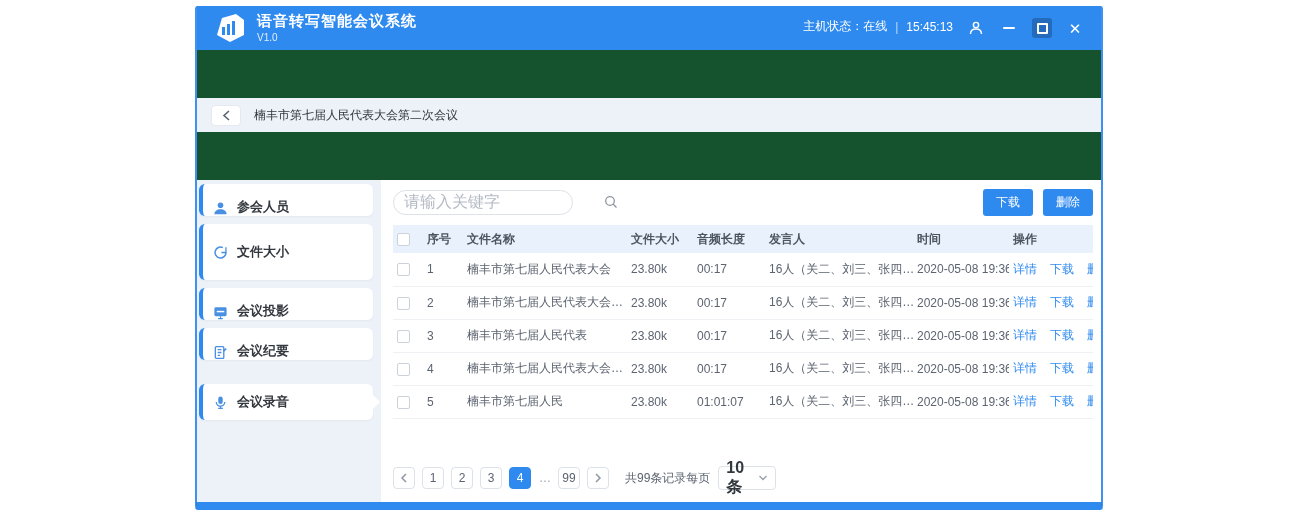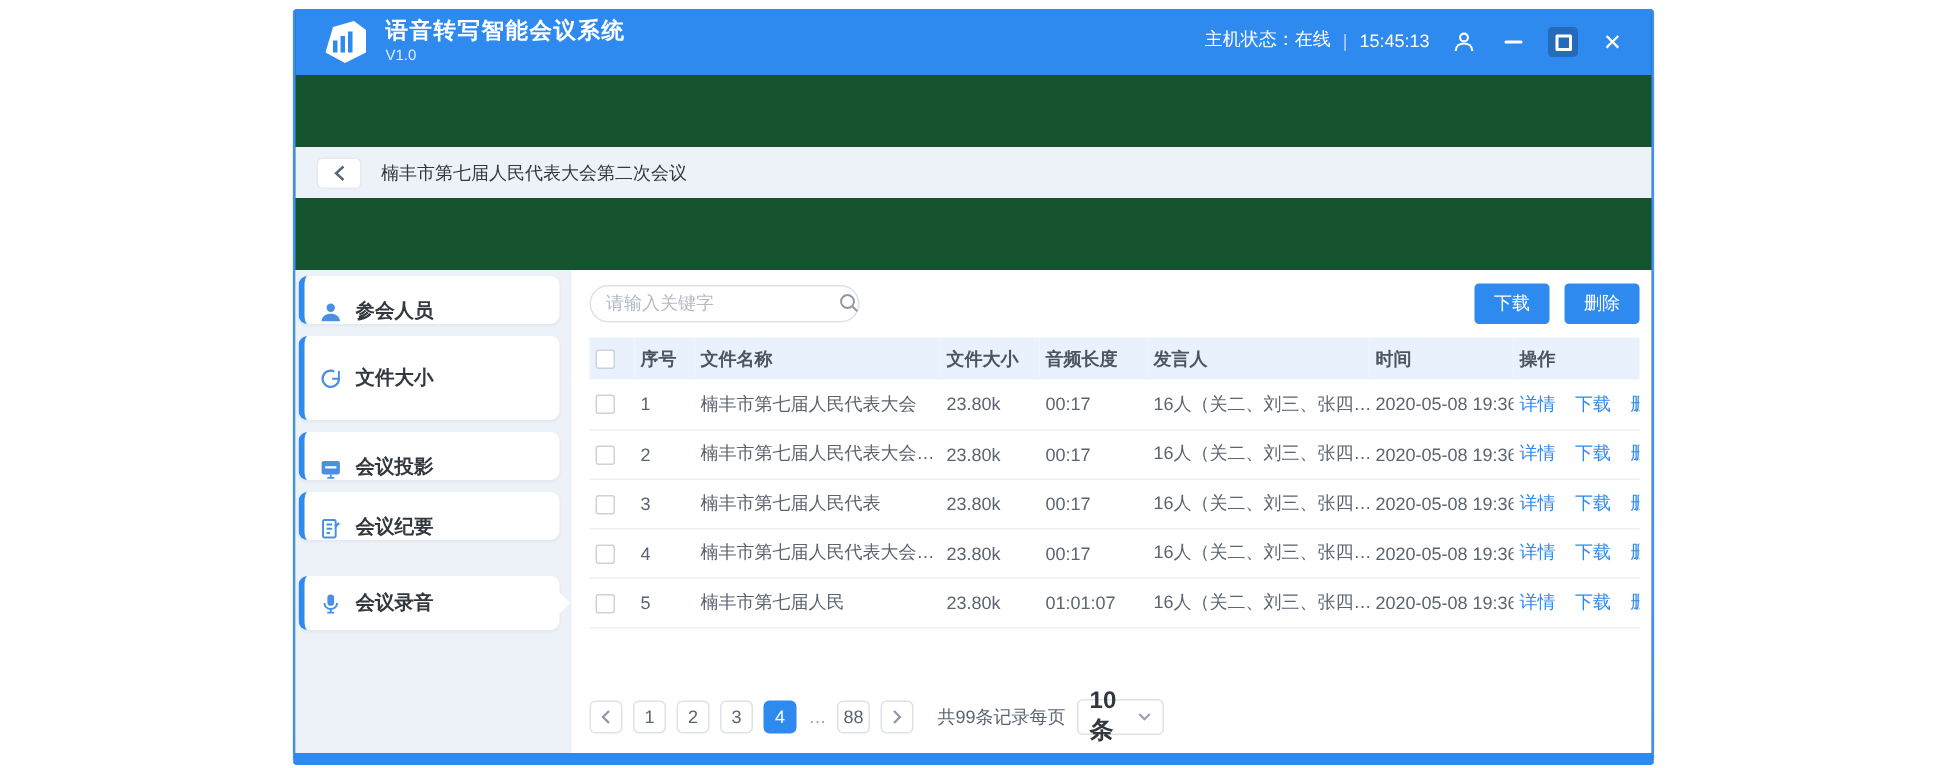--- a/index.html
+++ b/index.html
@@ -48,21 +48,21 @@
     border-left:8px solid #fff; }
   .side-icon { width:15px; height:15px; color:#4a90e2; flex-shrink:0; display:flex; }
   .side-label { font-size:13px; color:#33383f; font-weight:bold; }
 
   .content { flex:1; display:flex; flex-direction:column; padding:8px 8px 10px 12px; min-width:0; }
 
   
   .toolbar-row { display:flex; align-items:center; justify-content:space-between; height:28px; }
   .search-pill { width:180px; height:25px; border:1px solid #dde1e8; border-radius:13px;
     display:flex; align-items:center; padding:0 10px; background:#fff; }
-  .search-input { border:none; outline:none; flex:1; font-size:12px; color:#333;
+  .search-input { border:none; outline:none; flex:1; font-size:16px; color:#333;
     font-family:Liberation Serif, serif; background:transparent; }
   .search-input::placeholder { color:#b4bac4; }
   .search-icon { width:14px; height:14px; color:#8f97a3; flex-shrink:0; cursor:pointer; }
   .btn-group { display:flex; gap:10px; }
   .btn-primary { background:#2f8af0; color:#fff; border:none; border-radius:3px;
     font-size:12px; padding:5px 13px; cursor:pointer; font-family:inherit; }
 
   
   table { width:100%; border-collapse:collapse; margin-top:9px; table-layout:fixed; }
   thead th { background:#e9f2fc; height:28px; font-size:12px; color:#4c5560; font-weight:bold;
@@ -289,21 +289,21 @@
           <span class="pg-btn">
             <svg width="8" height="10" viewBox="0 0 8 10" fill="none" stroke="#8f97a3" stroke-width="1.5">
                 <path d="M6 1 L2 5 L6 9"></path>
               </svg>
           </span>
           <span class="pg-btn">1</span>
           <span class="pg-btn">2</span>
           <span class="pg-btn">3</span>
           <span class="pg-btn active">4</span>
           <span class="pg-ellipsis">…</span>
-          <span class="pg-btn">88</span>
+          <span class="pg-btn">99</span>
           <span class="pg-btn">
             <svg width="8" height="10" viewBox="0 0 8 10" fill="none" stroke="#8f97a3" stroke-width="1.5">
                 <path d="M2 1 L6 5 L2 9"></path>
               </svg>
           </span>
           <span class="total-label">共99条记录</span>
           <span class="perpage-label">每页</span>
           <span class="perpage-select">
             <span class="perpage-value">10条</span>
             <span class="chevron-down">

